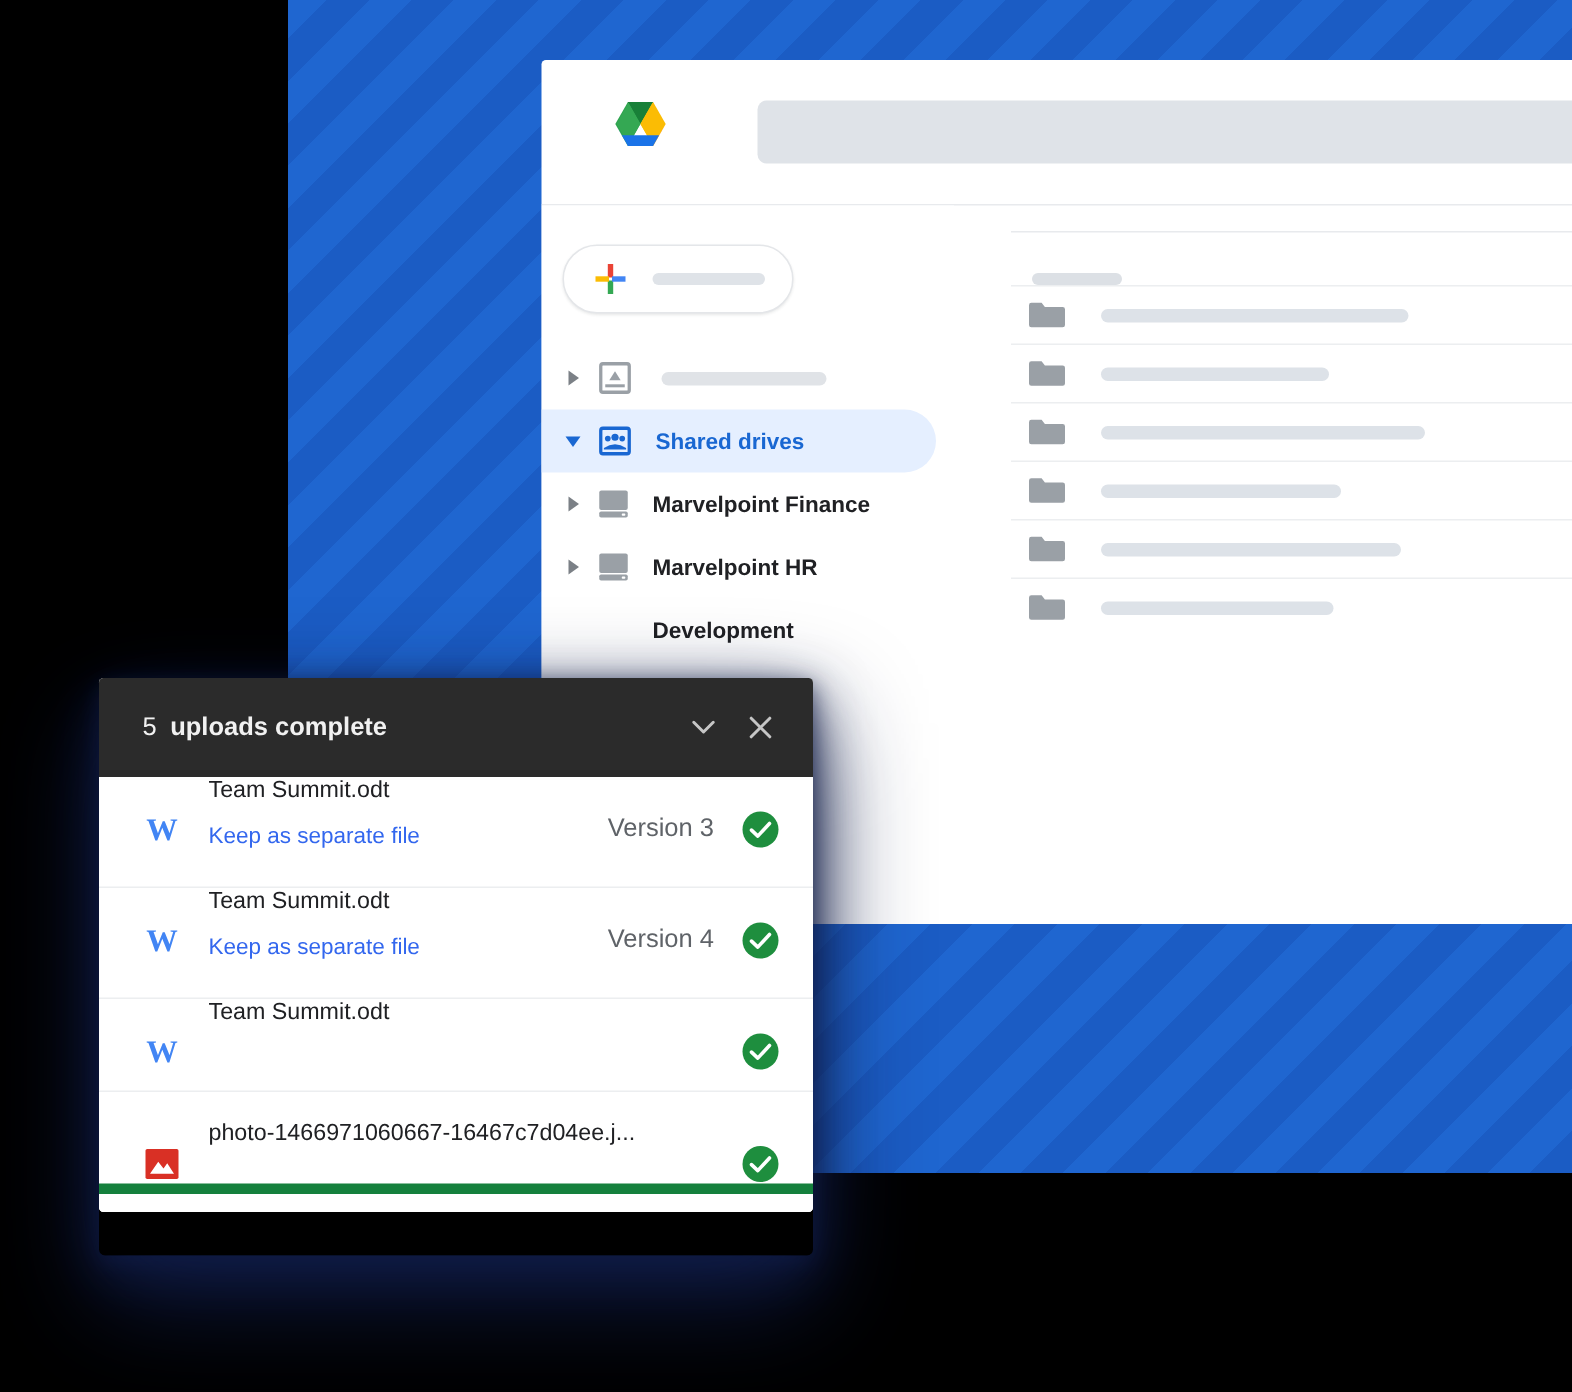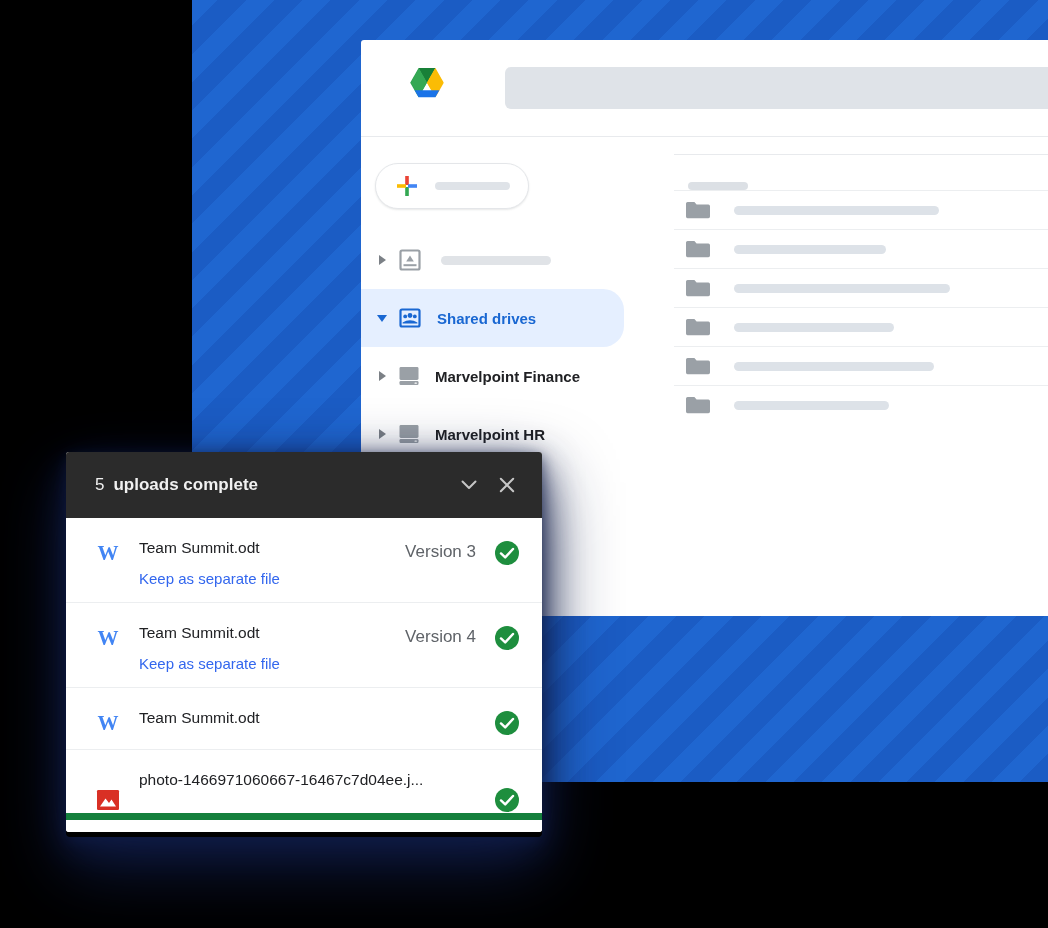--- a/index.html
+++ b/index.html
@@ -111,21 +111,21 @@
     width: 75px;
     height: 8px;
     border-radius: 4px;
     background: #dfe3e8;
   }
 
   
   .tree-row {
     display: flex;
     align-items: center;
-    height: 58px;
+    height: 42px;
     padding-left: 10px;
     border-radius: 0 21px 21px 0;
     margin-right: 12px;
   }
   .tree-row.highlighted { background: #e5efff; }
 
   .caret {
     width: 22px; height: 22px; flex: none;
     display:flex; align-items:center; justify-content:center;
   }
@@ -256,21 +256,20 @@
 
   .upload-ficon {
     width: 26px; height: 26px;
     flex: none;
     margin-top: 22px;
   }
 
   .upload-mid {
     flex: 1 1 auto;
     margin-left: 18px;
-    padding-top: 21px;
     padding-bottom: 14px;
   }
   .upload-fname {
     font-size: 15.5px;
     color: #202124;
     white-space: nowrap;
     overflow: hidden;
   }
   .upload-action {
     display: inline-block;

